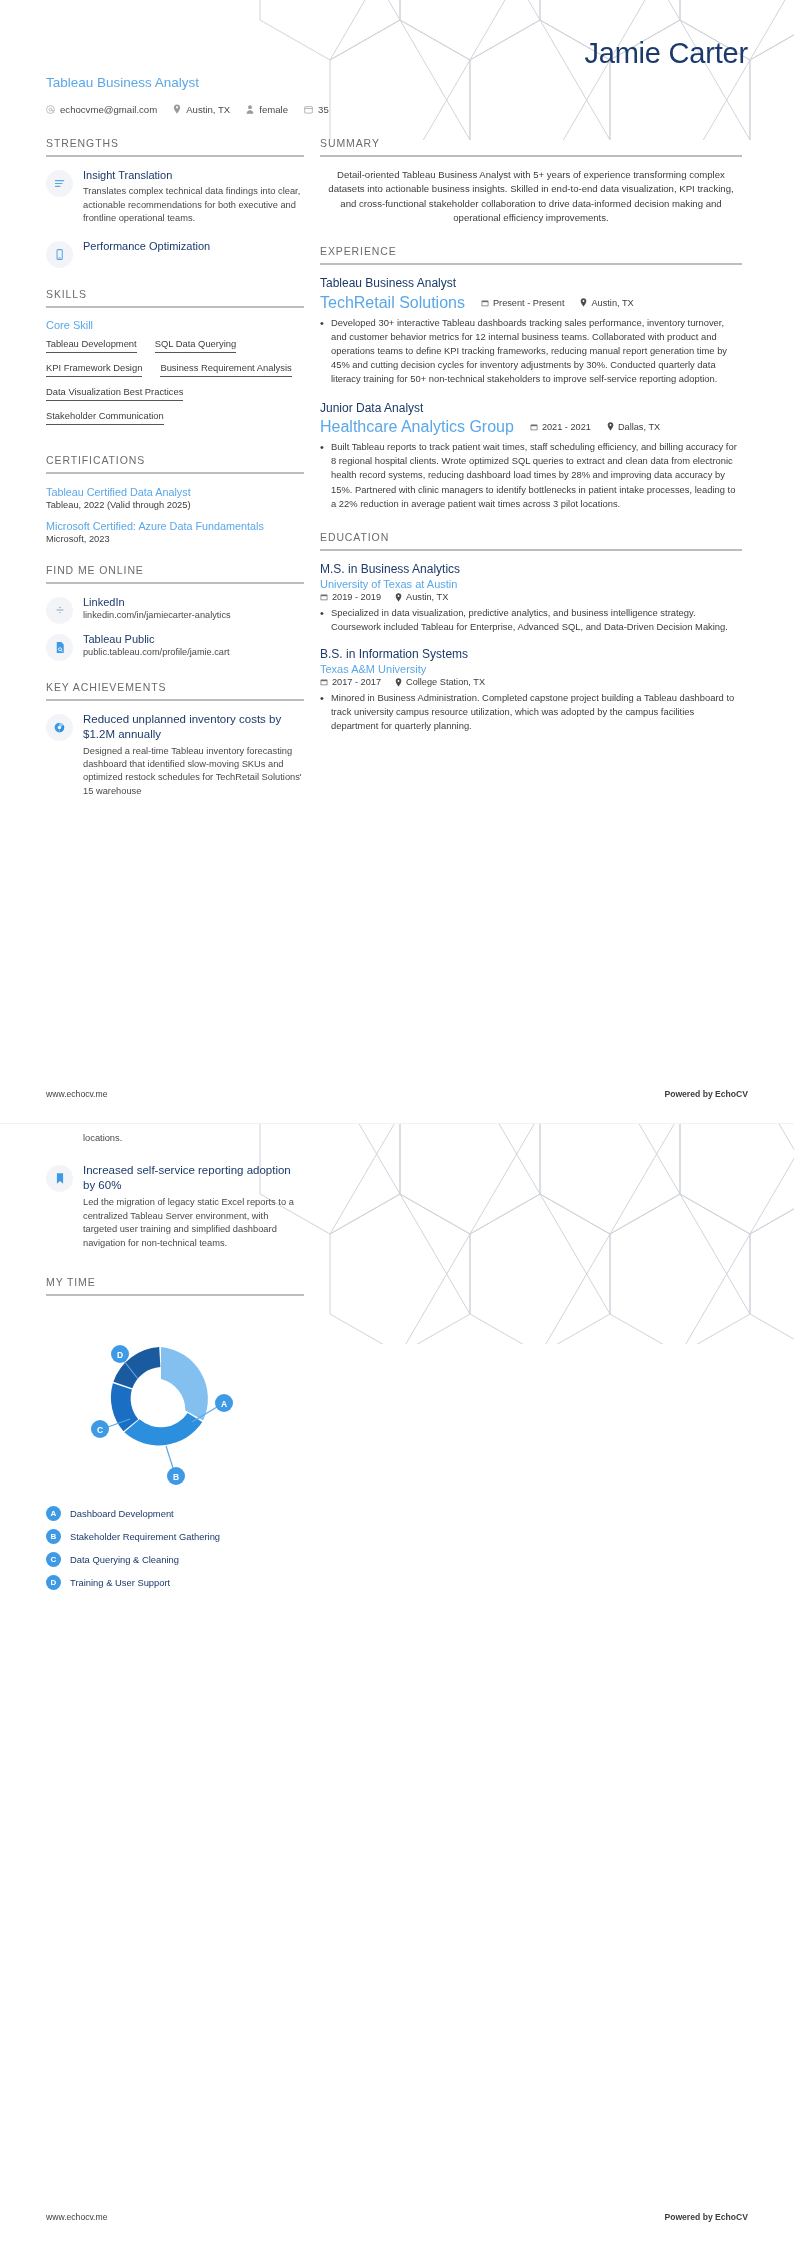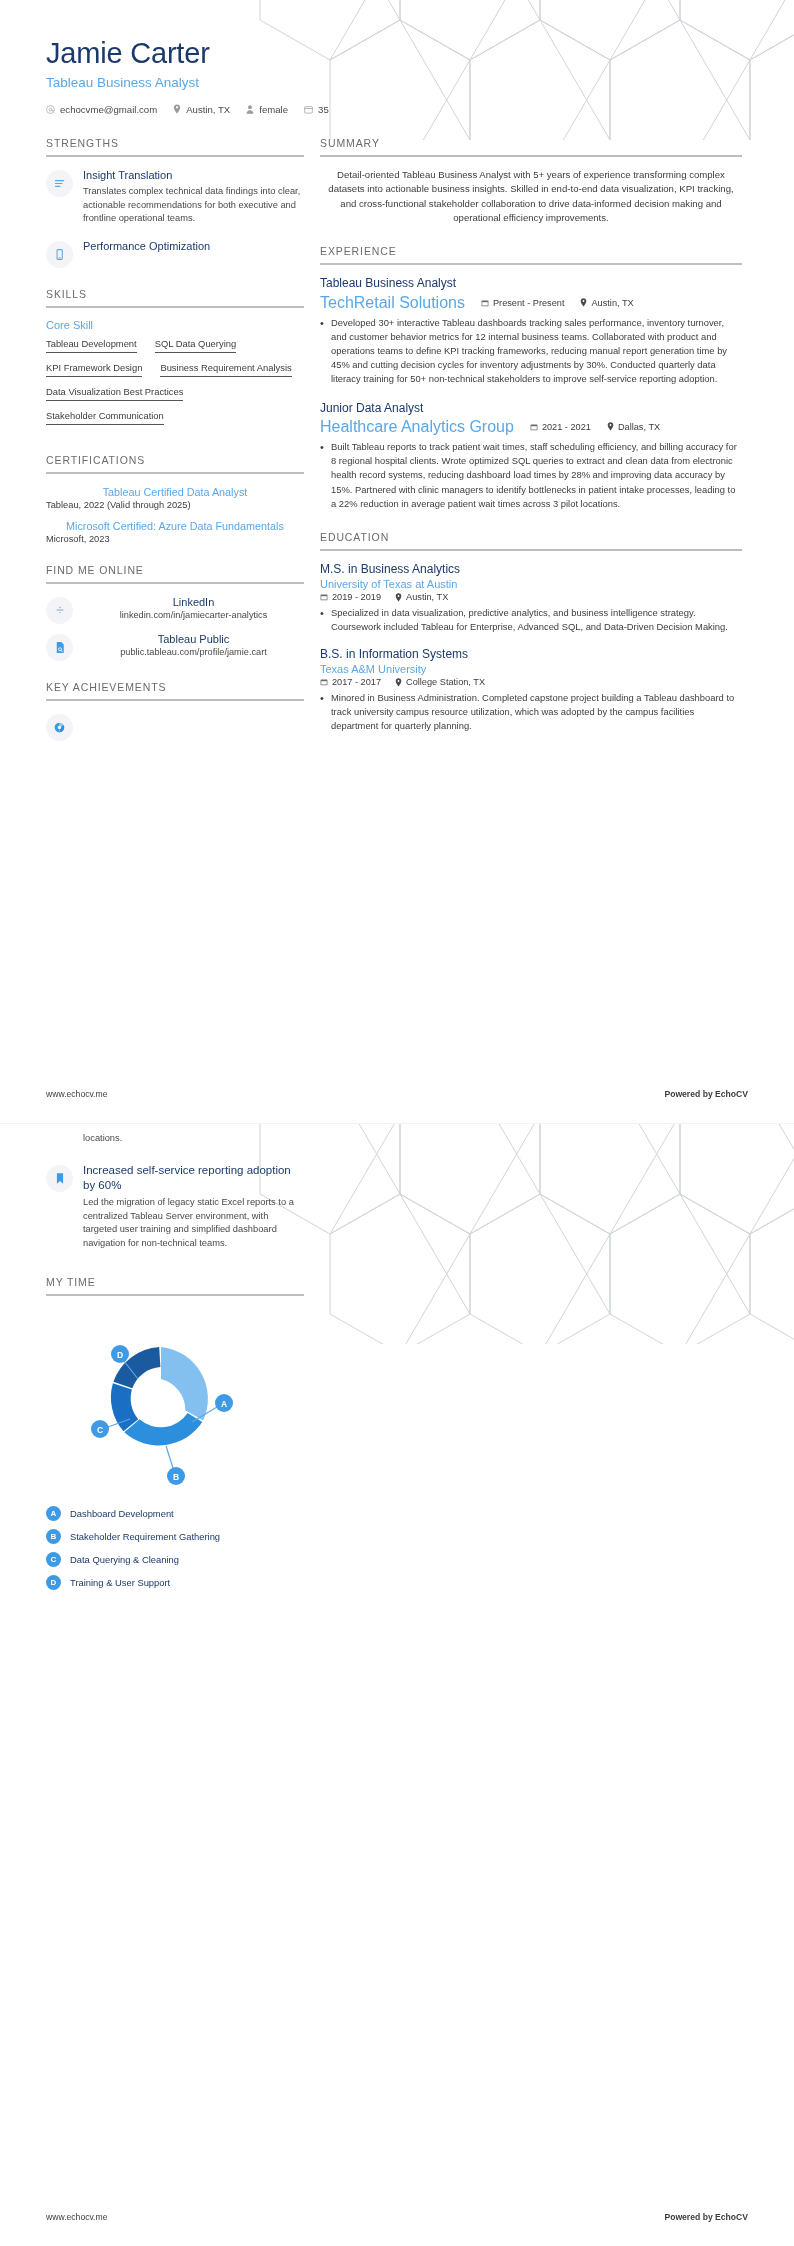--- a/index.html
+++ b/index.html
@@ -32,20 +32,21 @@
     position: relative;
     z-index: 2;
     padding: 38px 46px 0 46px;
   }
   .name {
     font-size: 29px;
     font-weight: 400;
     color: #1b3a6b;
     letter-spacing: -0.2px;
     line-height: 1.1;
+    text-align: right;
   }
   .job-title {
     font-size: 13.5px;
     color: #5aa7e8;
     margin-top: 5px;
     font-weight: 400;
   }
   .contact-row {
     display: flex;
     align-items: center;
@@ -122,30 +123,29 @@
     padding-bottom: 3px;
     margin-bottom: 9px;
   }
 
   
   .cert { margin-bottom: 9px; }
   .cert-name {
     font-size: 10.8px;
     color: #5aa7e8;
     line-height: 1.3;
-    text-align: center;
   }
   .cert-meta {
     font-size: 9.3px;
     color: #3d3d3d;
     margin-top: 1px;
   }
 
   
-  .link-block { display: flex; gap: 10px; margin-bottom: 8px; text-align: center; }
+  .link-block { display: flex; gap: 10px; margin-bottom: 8px; }
   .link-title { font-size: 11px; color: #1b3a6b; line-height: 1.3; }
   .link-url { font-size: 9.2px; color: #494949; line-height: 1.4; word-break: break-word; }
 
   
   .summary-text {
     font-size: 9.6px;
     line-height: 1.5;
     color: #3d3d3d;
     text-align: center;
   }
@@ -385,20 +385,24 @@
         <div class="sec-rule"></div>
 
         <div class="icon-block">
           <div class="icon-circle">
             <svg width="13" height="13" viewBox="0 0 16 16">
                 <path d="M8 8 L8 2 A6 6 0 0 1 13.2 5 Z" fill="#8fc8f0"></path>
                 <path d="M8 8 L13.2 5 A6 6 0 0 1 8 14 Z" fill="#2b8fdd"></path>
                 <path d="M8 8 L8 14 A6 6 0 0 1 8 2 Z" fill="#3f9ae5"></path>
                 <circle cx="8" cy="8" r="2.1" fill="#f2f4f7"></circle>
               </svg>
+          </div>
+          <div class="icon-body">
+            <div class="icon-heading achv">Reduced unplanned inventory costs by $1.2M annually</div>
+            <div class="icon-text">Designed a real-time Tableau inventory forecasting dashboard that identified slow-moving SKUs and optimized restock schedules for TechRetail Solutions' 15 warehouse</div>
           </div>
         </div>
       </div>
 
     </div>
 
     <div class="col-right">
 
       <div class="section">
         <div class="sec-title">SUMMARY</div>

